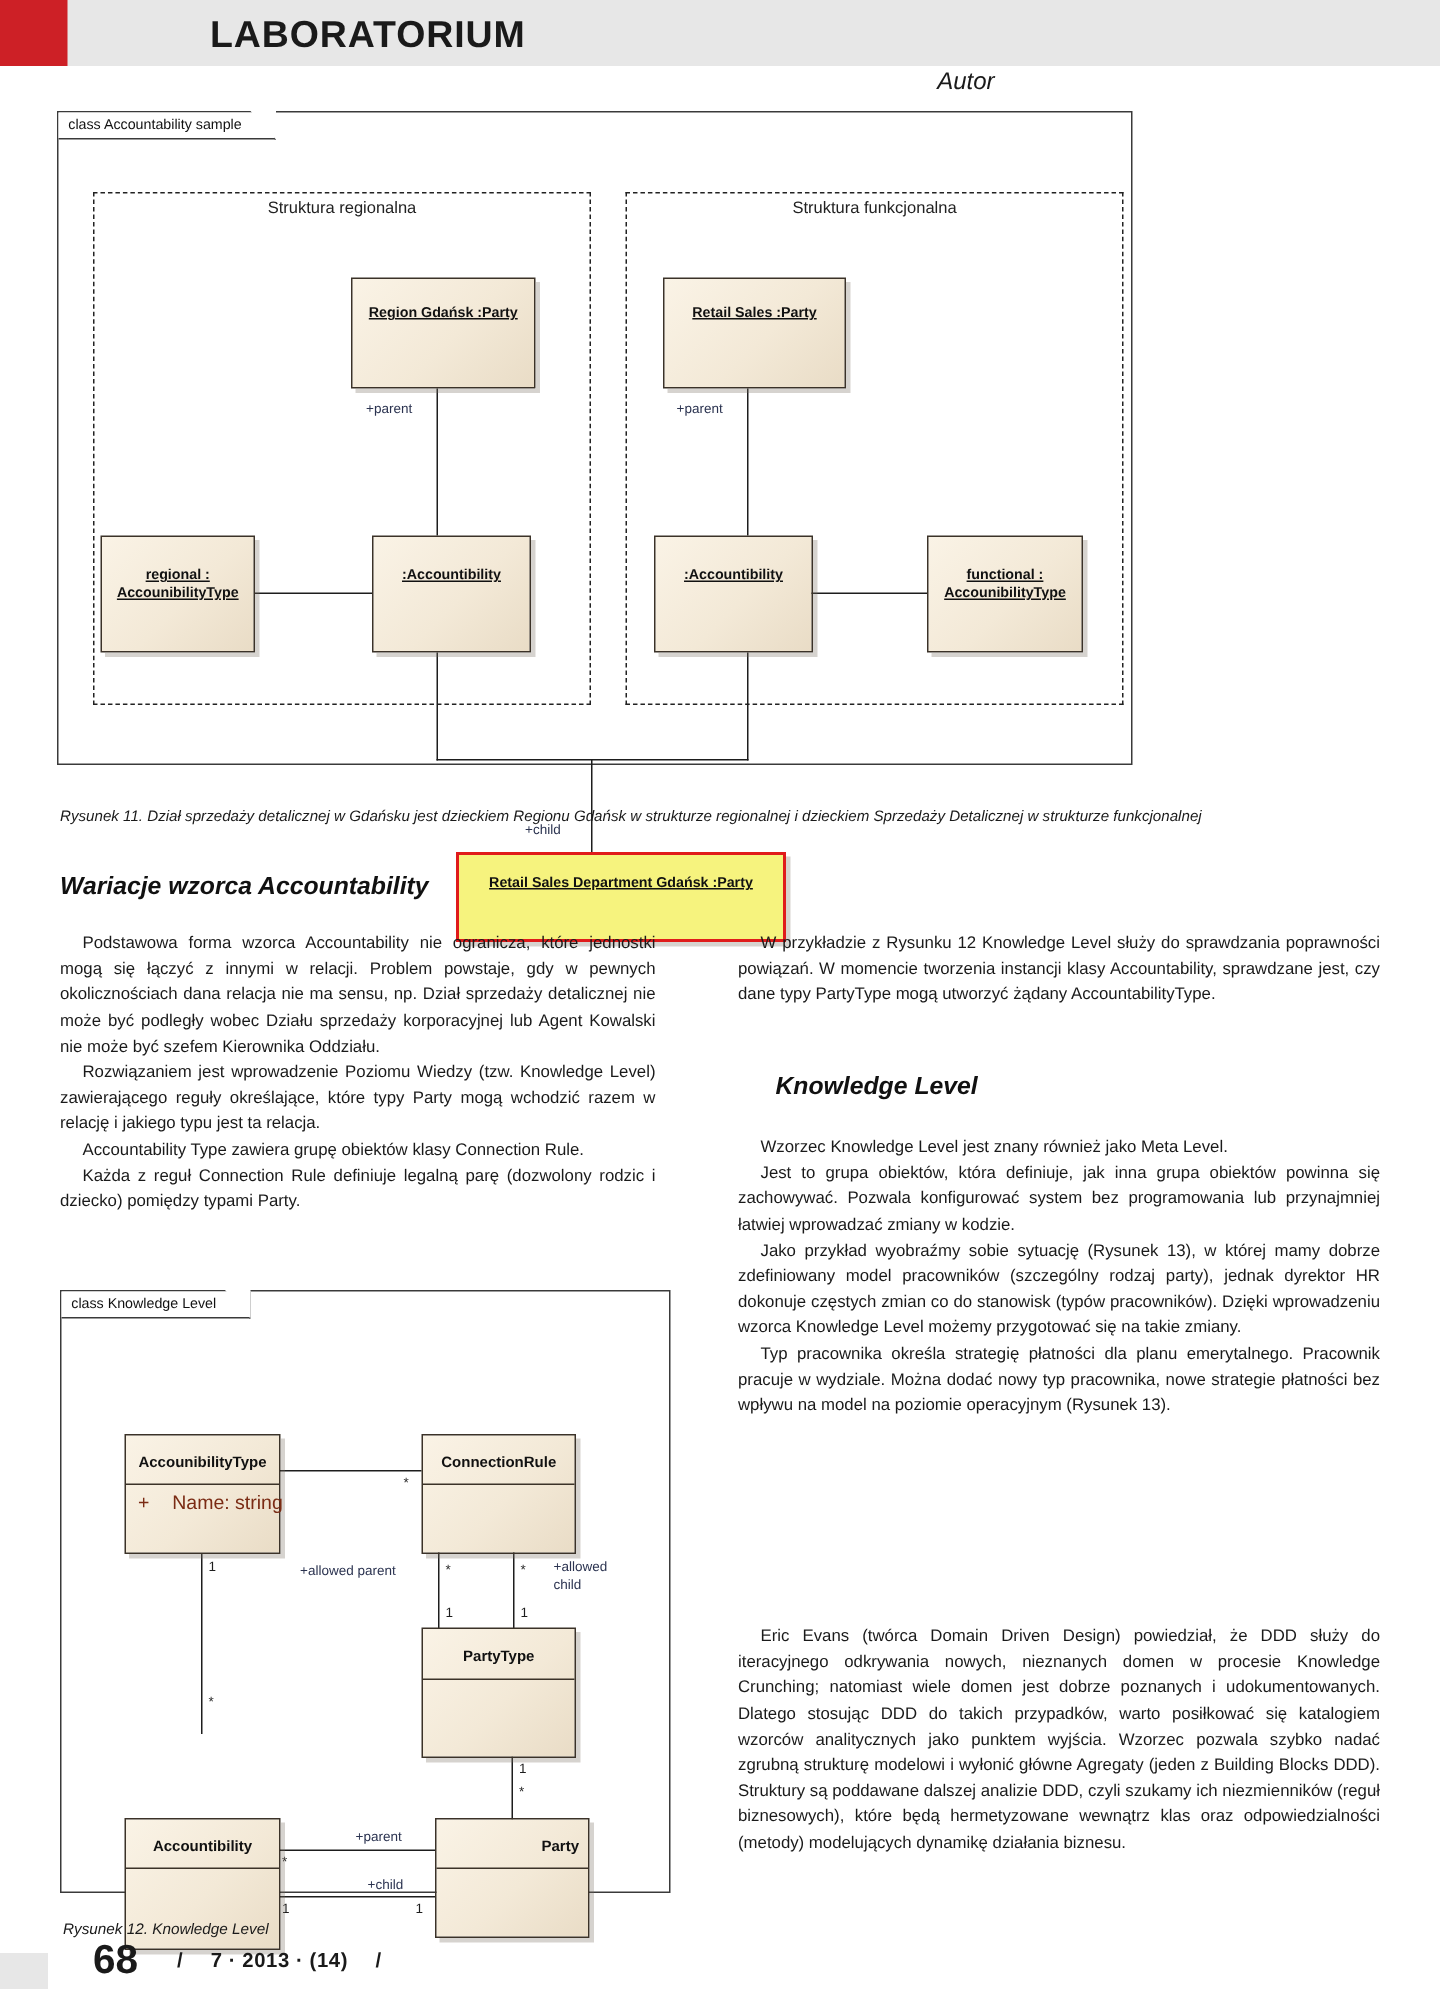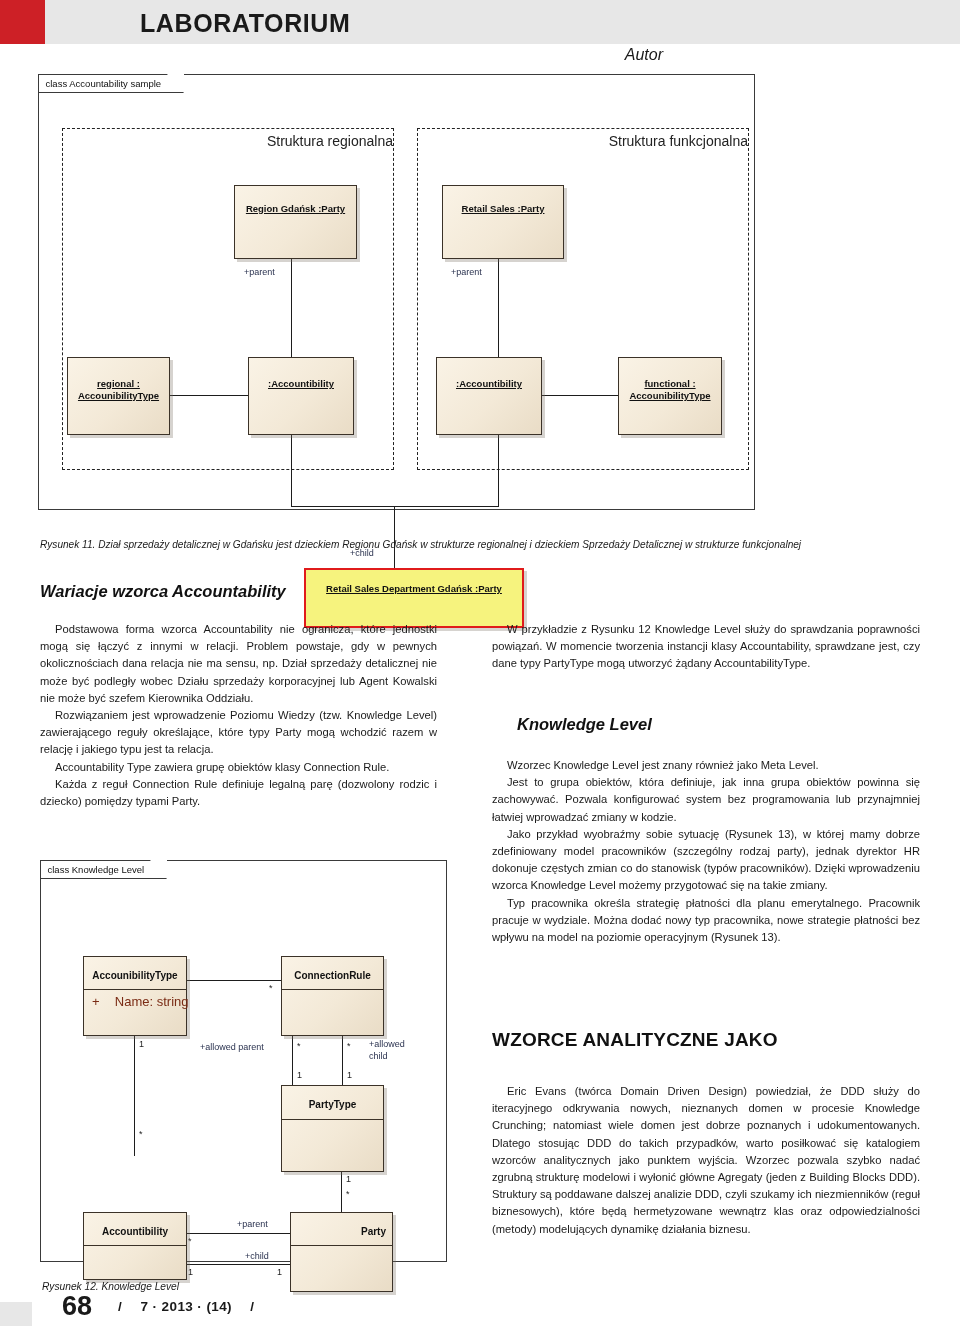--- a/index.html
+++ b/index.html
@@ -31,22 +31,22 @@
     font-size:9.5px;color:#111;line-height:18px;white-space:nowrap;
     box-sizing:border-box;
   }
   .uml-tab:after{
     content:"";position:absolute;right:-1px;top:-1px;
     width:0;height:0;border-left:17px solid transparent;border-top:19px solid #fff;
   }
 
   .pkg{position:absolute;border:1.6px dashed #222;background:transparent;}
   .pkg-label{
-    position:absolute;top:4px;left:0;width:100%;text-align:right;
-    font-size:14px;color:#222;
+    position:absolute;top:4px;left:0;width:100%;text-align:center;
+    font-size:11px;color:#222;
   }
 
   
   .box{
     position:absolute;box-sizing:border-box;
     border:1.4px solid #3b3228;
     background:linear-gradient(135deg,#faf3e6 0%,#f3e9d7 55%,#e9dcc6 100%);
     box-shadow:3px 3px 0 rgba(120,110,95,.30);
   }
   .box-title{
@@ -253,21 +253,21 @@
   <div class="box" style="left:240px;top:95px;width:103px;height:80px;">
     <div class="box-title" style="top:13px;font-size:10px;">ConnectionRule</div>
     <div class="hdrline" style="top:32px;"></div>
   </div>
 
   <div class="box" style="left:240px;top:224px;width:103px;height:87px;">
     <div class="box-title" style="top:13px;font-size:10px;">PartyType</div>
     <div class="hdrline" style="top:33px;"></div>
   </div>
 
-  <div class="box" style="left:42px;top:351px;width:104px;height:68px;">
+  <div class="box" style="left:42px;top:351px;width:104px;height:88px;">
     <div class="box-title" style="top:13px;font-size:10px;">Accountibility</div>
     <div class="hdrline" style="top:32px;"></div>
   </div>
 
   <div class="box" style="left:249px;top:351px;width:103px;height:80px;">
     <div class="box-title" style="top:13px;font-size:10px;padding-left:32px;">Party</div>
     <div class="hdrline" style="top:32px;"></div>
   </div>
 </div>
 
@@ -280,21 +280,21 @@
 <div class="h2b" style="left:492px;top:715px;margin-left:25px;">Knowledge Level</div>
 
 <div class="col" style="left:492px;top:757px;width:428px;">
   <p class="ind">Wzorzec Knowledge Level jest znany również jako Meta Level.</p>
   <p class="ind">Jest to grupa obiektów, która definiuje, jak inna grupa obiektów powinna się zachowywać. Pozwala konfigurować system bez programowania lub przynajmniej łatwiej wprowadzać zmiany w kodzie.</p>
   <p class="ind">Jako przykład wyobraźmy sobie sytuację (Rysunek 13), w której mamy dobrze zdefiniowany model pracowników (szczególny rodzaj party), jednak dyrektor HR dokonuje częstych zmian co do stanowisk (typów pracowników). Dzięki wprowadzeniu wzorca  Knowledge Level możemy przygotować się na takie zmiany.</p>
   <p class="ind">Typ pracownika określa strategię płatności dla planu emerytalnego. Pracownik pracuje w wydziale. Można dodać nowy typ pracownika, nowe strategie płatności bez wpływu na model na poziomie operacyjnym (Rysunek 13).</p>
 </div>
 
 <div class="h1big" style="left:492px;top:1029px;width:430px;">
-  <span>WZORCE ANALITYCZNE JAKO</span><br>
+  <br>
 </div>
 
 <div class="col" style="left:492px;top:1083px;width:428px;">
   <p class="ind">Eric Evans (twórca Domain Driven Design) powiedział, że DDD służy do iteracyjnego odkrywania nowych, nieznanych domen w procesie Knowledge Crunching; natomiast wiele domen jest dobrze poznanych i udokumentowanych. Dlatego stosując DDD do takich przypadków, warto posiłkować się katalogiem wzorców analitycznych jako punktem wyjścia. Wzorzec pozwala szybko nadać zgrubną strukturę modelowi i wyłonić główne Agregaty (jeden z Building Blocks DDD). Struktury są poddawane dalszej analizie DDD, czyli szukamy ich niezmienników (reguł biznesowych), które będą hermetyzowane wewnątrz klas oraz odpowiedzialności (metody) modelujących dynamikę działania biznesu.</p>
 </div>
 
 <div class="foot-sq"></div>
 <div class="foot-pg">68</div>
 <div class="foot-iss">
   <span>/</span>

